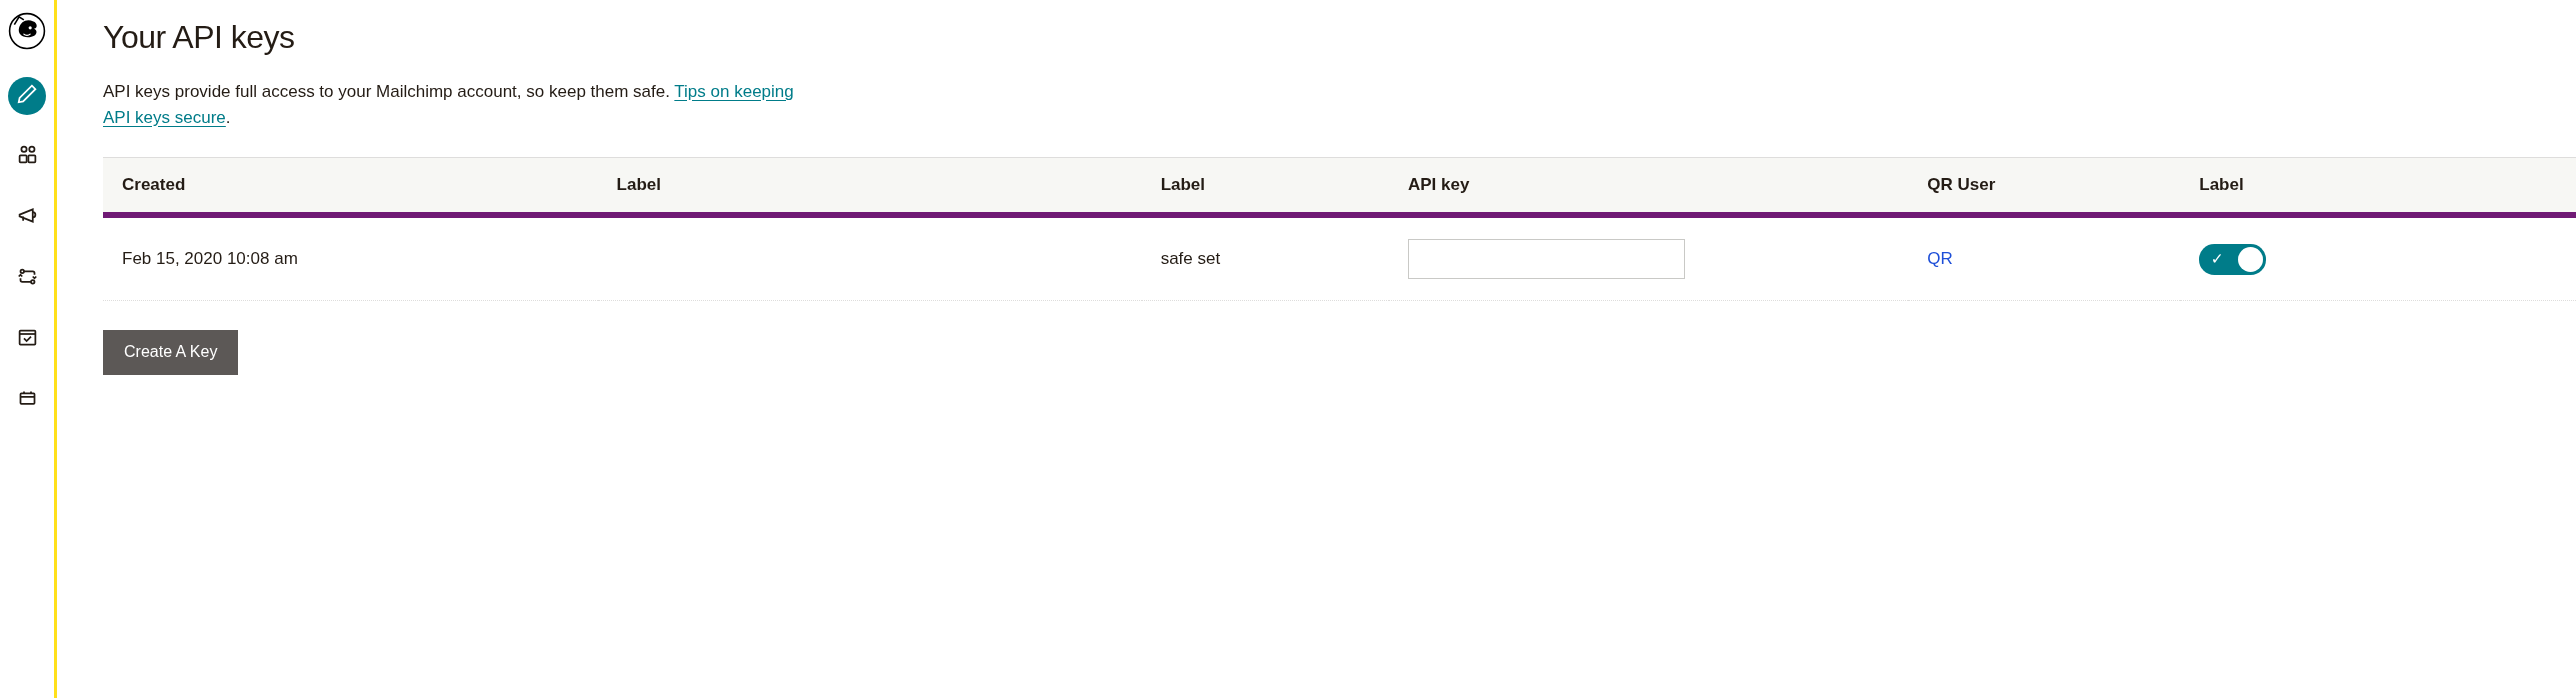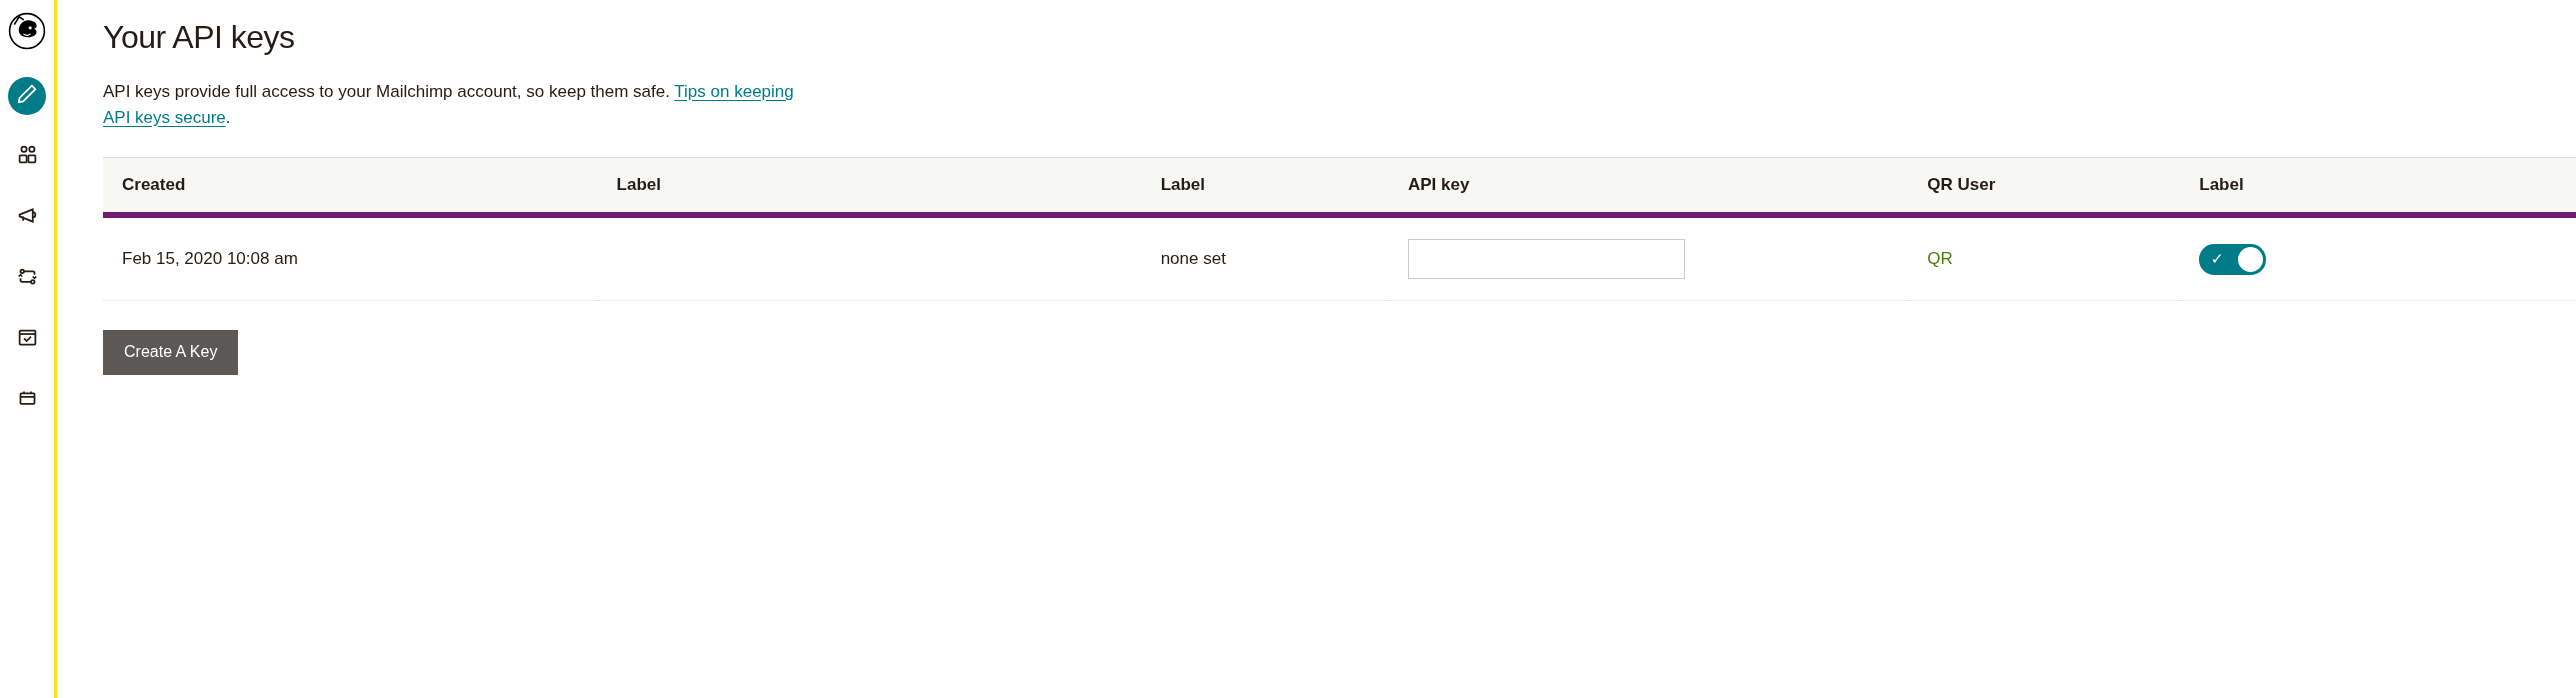--- a/index.html
+++ b/index.html
@@ -90,21 +90,21 @@
     }
     .api-key-input {
       width: 277px;
       height: 40px;
       border: 1px solid #c9c9c6;
       padding: 0 9.5px;
       font-size: 14.3px;
       background: #fff;
     }
     .qr-link {
-      color: #4d7c0f;
+      color: #1d4ed8;
       text-decoration: none;
       font-size: 17px;
       cursor: pointer;
     }
     .toggle {
       width: 67px;
       height: 31px;
       background: #007c89;
       border-radius: 15.3px;
       position: relative;
@@ -226,21 +226,21 @@
           <th class="col-label">Label</th>
           <th class="col-apikey">API key</th>
           <th class="col-qr">QR User</th>
           <th class="col-status">Label</th>
         </tr>
       </thead>
       <tbody>
         <tr>
           <td>Feb 15, 2020 10:08 am</td>
           <td></td>
-          <td>none set</td>
+          <td>safe set</td>
           <td>
             <input type="text" class="api-key-input" value="" style="">
           </td>
           <td>
             <a class="qr-link">QR</a>
           </td>
           <td>
             <div class="toggle">
               <span class="check">✓</span>
               <span class="knob"></span>

